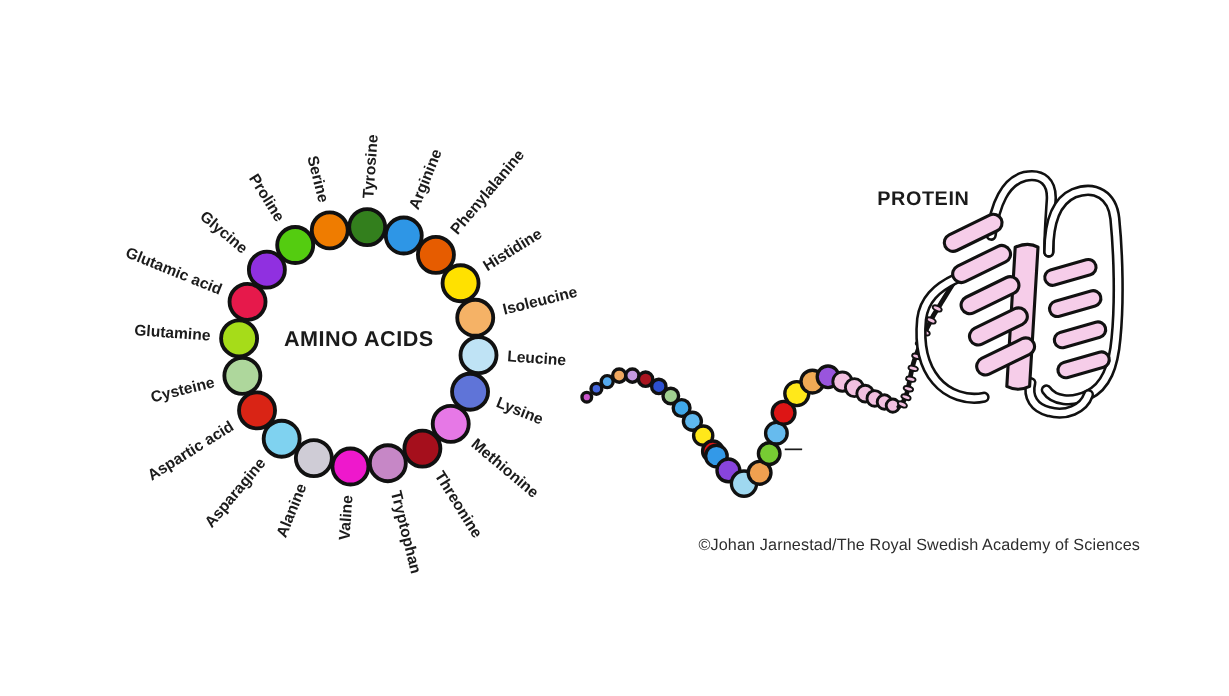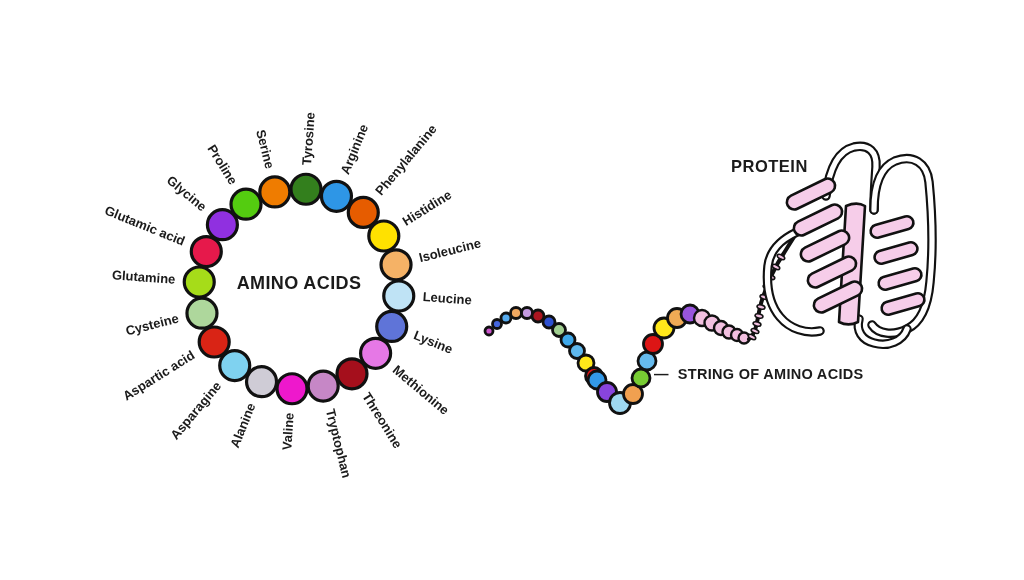--- a/index.html
+++ b/index.html
@@ -121,15 +121,15 @@
         <circle cx="246.0080735766795" cy="204.1951903843574" r="15" fill="#54cc10" stroke="#111111" stroke-width="3.2"></circle>
         <text x="233.29001123508257" y="183.84203607660316" fill="#1b1b1b" font-size="13" font-weight="bold" text-anchor="end" dominant-baseline="middle" transform="rotate(58 233.29001123508257 183.84203607660316)">Proline</text>
         <circle cx="274.8078104400332" cy="191.97042737240037" r="15" fill="#ef7c00" stroke="#111111" stroke-width="3.2"></circle>
         <text x="269.0016849456412" y="168.68332994177644" fill="#1b1b1b" font-size="13" font-weight="bold" text-anchor="end" dominant-baseline="middle" transform="rotate(76 269.0016849456412 168.68332994177644)">Serine</text>
       </g>
     </svg>
   <div class="overlay" id="amino-center">AMINO ACIDS</div>
   <div class="overlay" id="protein-label">PROTEIN</div>
   <div class="overlay" id="string-callout">
     <span>—</span>
-    <span>STRING OF AMINO ACIDS</span>
   </div>
+  <div class="overlay" id="credit">©Johan Jarnestad/The Royal Swedish Academy of Sciences</div>
 </div>
 
 </body></html>

